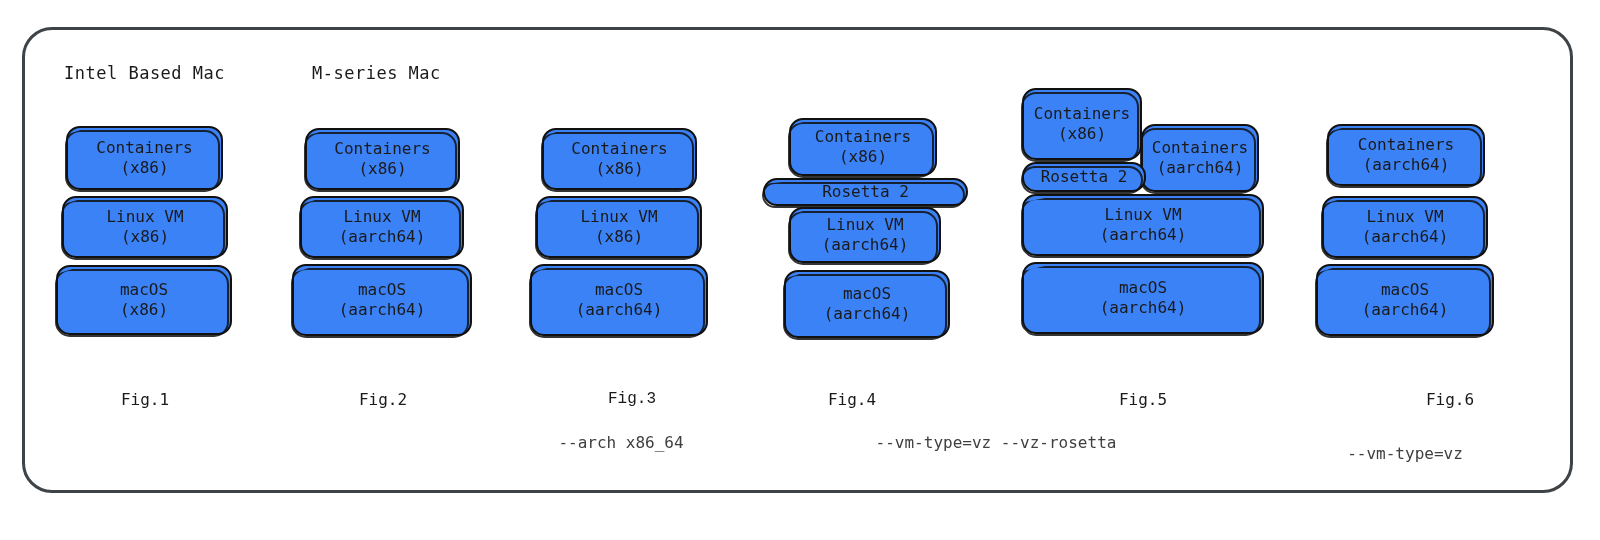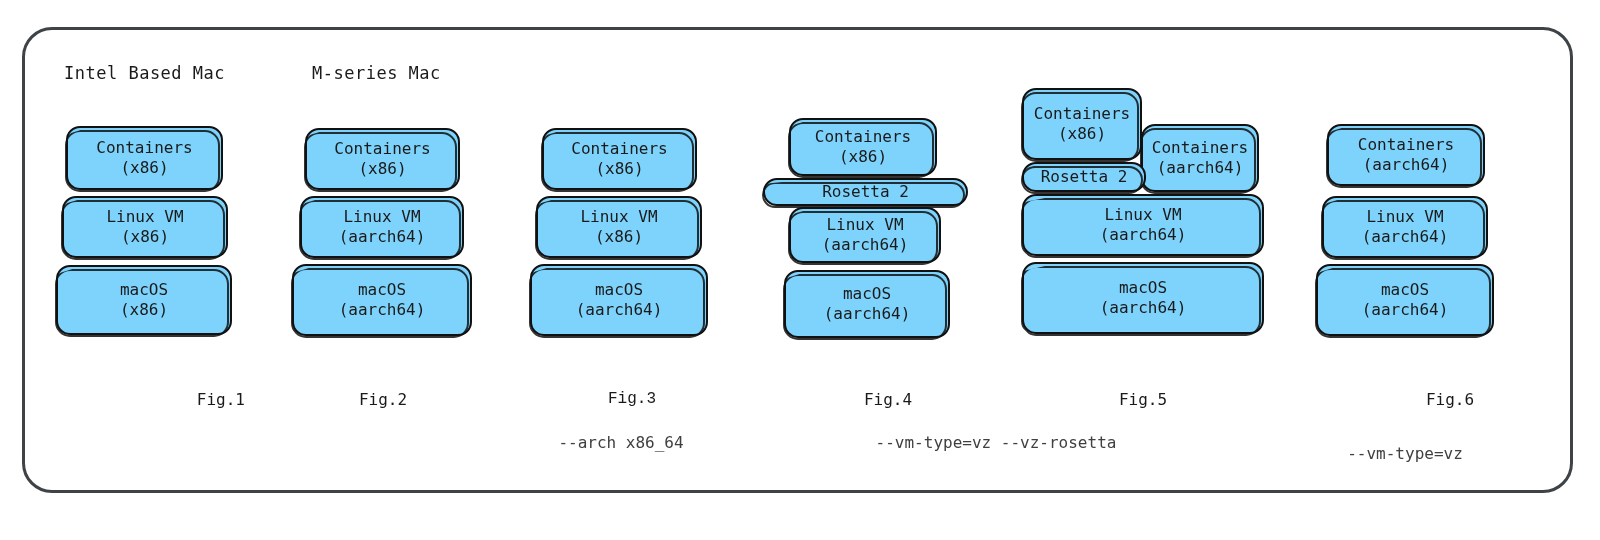--- a/index.html
+++ b/index.html
@@ -39,21 +39,21 @@
     font-size: 17px;
     letter-spacing: 0.5px;
     white-space: nowrap;
     color: #1a1a1a;
   }
 
   
   .sbox {
     position: absolute;
     box-sizing: border-box;
-    background: #7dd3fc;
+    background: #3b82f6;
     border: 2.6px solid #111111;
     border-radius: 14px;
     display: flex;
     flex-direction: column;
     align-items: center;
     justify-content: center;
     text-align: center;
     line-height: 1.25;
     font-size: 16px;
     color: #1a1a1a;
@@ -110,21 +110,21 @@
     <span class="l2">(x86)</span>
   </div>
   <div class="sbox" style="left:62px; top:196px; width:166px; height:62px;">
     <span class="l1">Linux VM</span>
     <span class="l2">(x86)</span>
   </div>
   <div class="sbox" style="left:56px; top:265px; width:176px; height:70px;">
     <span class="l1">macOS</span>
     <span class="l2">(x86)</span>
   </div>
-  <div class="caption" style="left:45px; top:390px; width:200px;text-align:right;">Fig.1</div>
+  <div class="caption" style="left:45px; top:390px; width:200px;">Fig.1</div>
 
   <div class="sbox" style="left:305px; top:128px; width:155px; height:62px;">
     <span class="l1">Containers</span>
     <span class="l2">(x86)</span>
   </div>
   <div class="sbox" style="left:300px; top:196px; width:164px; height:62px;">
     <span class="l1">Linux VM</span>
     <span class="l2">(aarch64)</span>
   </div>
   <div class="sbox" style="left:292px; top:264px; width:180px; height:72px;">
@@ -156,21 +156,21 @@
     <span class="l1">Rosetta 2</span>
   </div>
   <div class="sbox" style="left:789px; top:207px; width:152px; height:56px;">
     <span class="l1">Linux VM</span>
     <span class="l2">(aarch64)</span>
   </div>
   <div class="sbox" style="left:784px; top:270px; width:166px; height:68px;">
     <span class="l1">macOS</span>
     <span class="l2">(aarch64)</span>
   </div>
-  <div class="caption" style="left:788px; top:390px; width:200px;">Fig.4</div>
+  <div class="caption" style="left:752px; top:390px; width:200px;">Fig.4</div>
   <div class="flag" style="left:865px; top:433px; width:262px;">--vm-type=vz --vz-rosetta</div>
 
   <div class="sbox" style="left:1022px; top:88px; width:120px; height:72px; z-index:4;">
     <span class="l1">Containers</span>
     <span class="l2">(x86)</span>
   </div>
   <div class="sbox" style="left:1141px; top:124px; width:118px; height:68px; z-index:3;">
     <span class="l1">Containers</span>
     <span class="l2">(aarch64)</span>
   </div>

